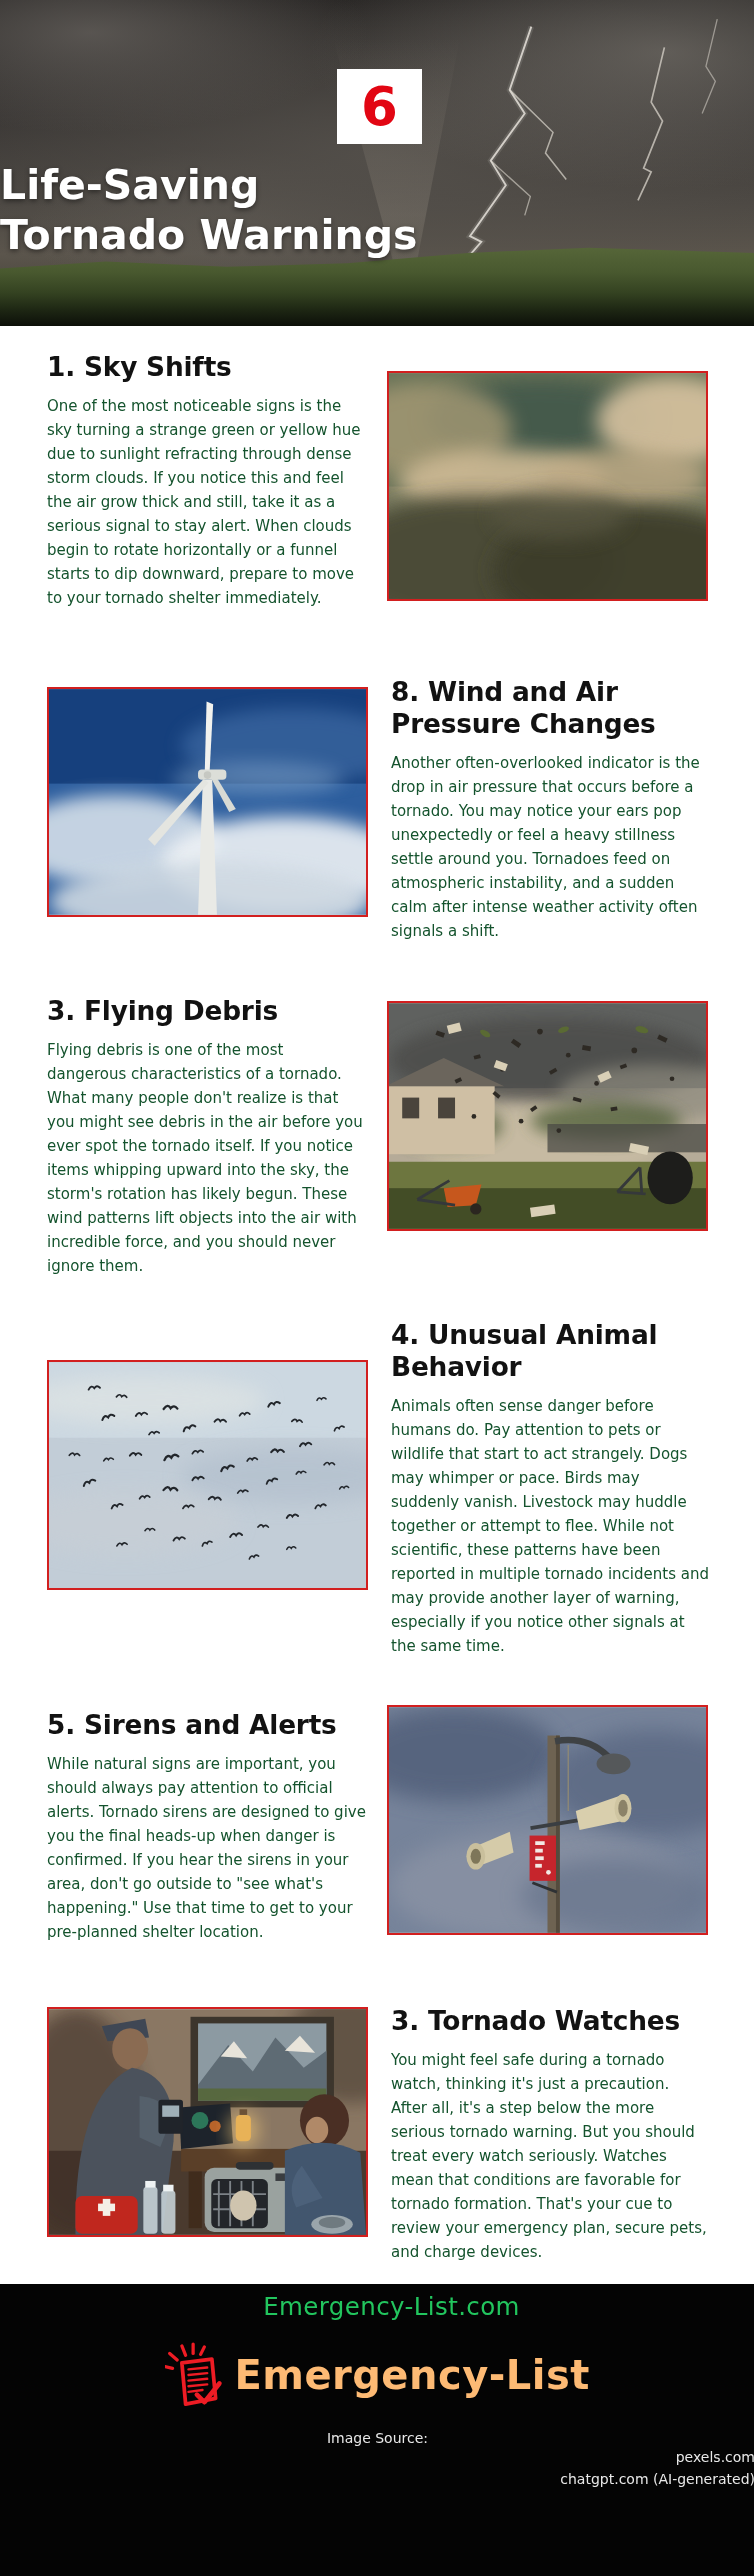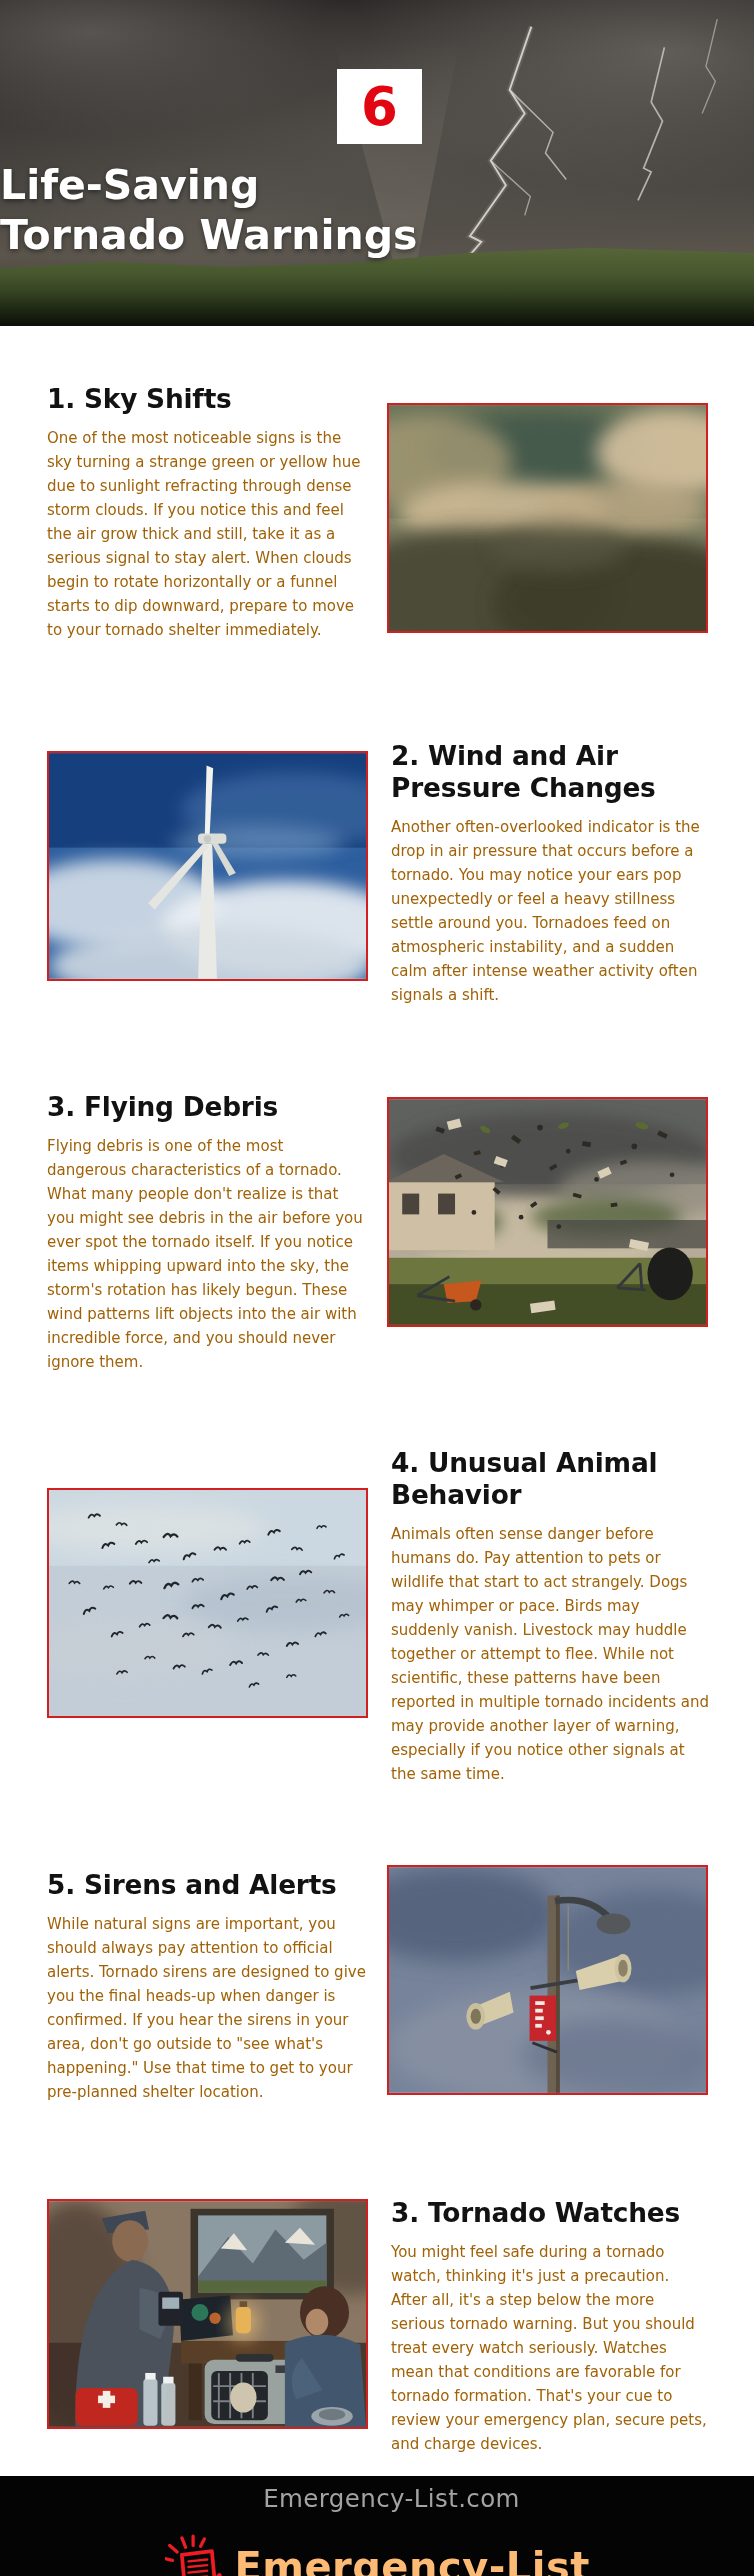--- a/index.html
+++ b/index.html
@@ -21,39 +21,39 @@
   .field{position:absolute;left:0;bottom:0;width:755px;height:87px;
     background:linear-gradient(180deg,#5a6a3c 0%,#49592f 38%,#344221 62%,#1d2613 82%,#0c0f09 100%);
     clip-path:polygon(0 34%,14% 26%,30% 32%,46% 28%,62% 16%,78% 10%,100% 16%,100% 100%,0 100%);}
   .badge{position:absolute;left:337px;top:69px;width:85px;height:75px;background:#ffffff;
     display:flex;align-items:center;justify-content:center;}
   .badge span{font-size:53px;font-weight:700;color:#e20613;line-height:1;}
   .header-title{position:absolute;top:160px;left:0;width:100%;text-align:left;color:#ffffff;
     font-weight:700;font-size:41px;line-height:50px;text-shadow:0 1.9px 5.7px rgba(0,0,0,.45);}
 
   
-  .section{display:flex;padding:0 45px 0 47px;gap:21px;align-items:flex-start;overflow:hidden;box-sizing:border-box;margin-top:32px;}
+  .section{display:flex;padding:0 45px 0 47px;gap:21px;align-items:flex-start;overflow:hidden;box-sizing:border-box;}
   .col-text{flex:1 1 auto;}
   .col-img{flex:0 0 323px;}
   .img-frame{width:317px;height:226px;border:2.8px solid #d21f1f;overflow:hidden;background:#ccc;}
   .img-frame svg{display:block;}
   h2{margin:0 0 11.3px 0;font-size:26.4px;line-height:32px;font-weight:700;color:#121212;letter-spacing:-0.2px;}
   .narrow-h{max-width:297px;}
-  p.body{margin:0;font-size:15px;line-height:24px;color:#a16207;}
+  p.body{margin:0;font-size:15px;line-height:24px;color:#14532d;}
   .sec1{height:335px;} .sec1 .col-text{padding-top:24.5px;max-width:326px;} .sec1 .col-img{margin-top:45px;}
   .sec2{height:321px;} .sec2 .col-text{padding-top:15px;} .sec2 .col-img{margin-top:26.4px;}
   .sec3{height:335px;} .sec3 .col-text{padding-top:13.2px;max-width:326px;} .sec3 .col-img{margin-top:19px;}
   .sec4{height:373px;} .sec4 .col-text{padding-top:1.9px;} .sec4 .col-img{margin-top:43px;}
   .sec5{height:311px;gap:20px;} .sec5 .col-text{padding-top:19px;max-width:326px;} .sec5 .col-img{margin-top:15px;}
   .sec6{height:283px;} .sec6 .col-text{padding-top:3.8px;} .sec6 .col-img{margin-top:5.7px;}
 
   
   .footer{width:755px;height:293px;background:#040404;text-align:center;color:#f4f4f4;overflow:hidden;}
   .presented-label{padding-top:57px;font-size:14px;letter-spacing:0.3px;color:#ececec;}
-  .presented-site{margin-top:7.5px;font-size:24.5px;color:#a3a3a3;letter-spacing:0.4px;padding-left:28px;}
+  .presented-site{margin-top:7.5px;font-size:24.5px;color:#22c55e;letter-spacing:0.4px;padding-left:28px;}
   .logo-row{margin-top:21px;display:flex;align-items:center;justify-content:center;gap:9.4px;}
   .logo-text{font-size:40px;font-weight:700;color:#fdba74;letter-spacing:0.5px;}
   .source-label{margin-top:22.6px;font-size:14px;color:#e9e9e9;}
   .source-line{font-size:14px;line-height:22px;color:#e9e9e9;text-align:right;}
 </style>
 </head>
 <body>
 
 <header class="header">
   <div class="sky"></div>
@@ -123,21 +123,21 @@
         <polygon points="163,96 173,96 178,239 158,239" fill="#e9eae6"></polygon>
         <polygon points="165,92 170,92 174,16 167,13" fill="#f2f2ee"></polygon>
         <polygon points="164,95 169,99 112,166 105,159" fill="#e4e5e0"></polygon>
         <polygon points="170,91 175,89 198,127 191,130" fill="#d8dad4"></polygon>
         <rect x="158" y="85" width="30" height="11" rx="4" fill="#dcded8"></rect>
         <circle cx="168" cy="91" r="4" fill="#c6c8c2"></circle>
       </svg>
     </div>
   </div>
   <div class="col-text">
-    <h2 class="narrow-h">2. Wind and Air Pressure Changes</h2>
+    <h2 class="narrow-h">8. Wind and Air Pressure Changes</h2>
     <p class="body">Another often-overlooked indicator is the drop in air pressure that occurs before a tornado. You may notice your ears pop unexpectedly or feel a heavy stillness settle around you. Tornadoes feed on atmospheric instability, and a sudden calm after intense weather activity often signals a shift.</p>
   </div>
 </section>
 
 <section class="section sec3">
   <div class="col-text">
     <h2>3. Flying Debris</h2>
     <p class="body">Flying debris is one of the most dangerous characteristics of a tornado.  What many people don't realize is that you might see debris in the air before you ever spot the tornado itself. If you notice items whipping upward into the sky, the storm's rotation has likely begun. These wind patterns lift objects into the air with incredible force, and you should never ignore them.</p>
   </div>
   <div class="col-img">

